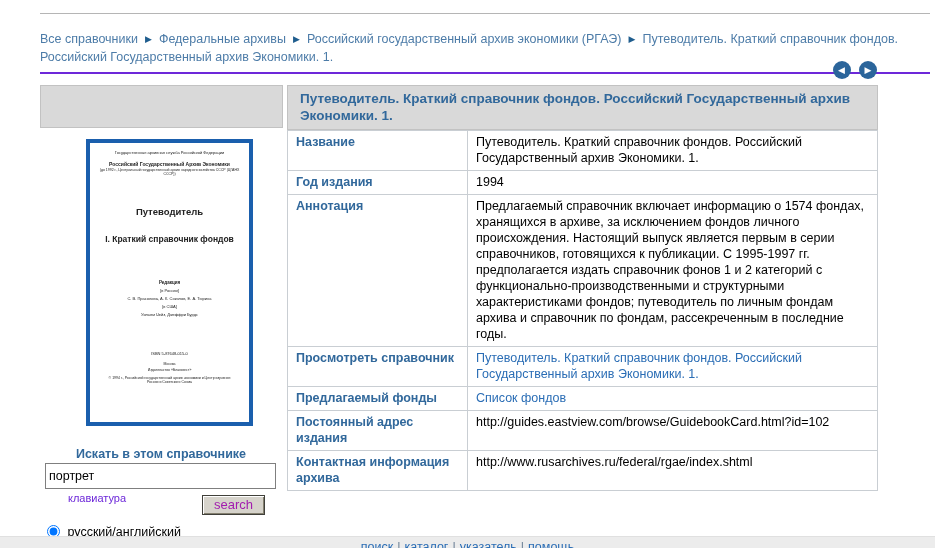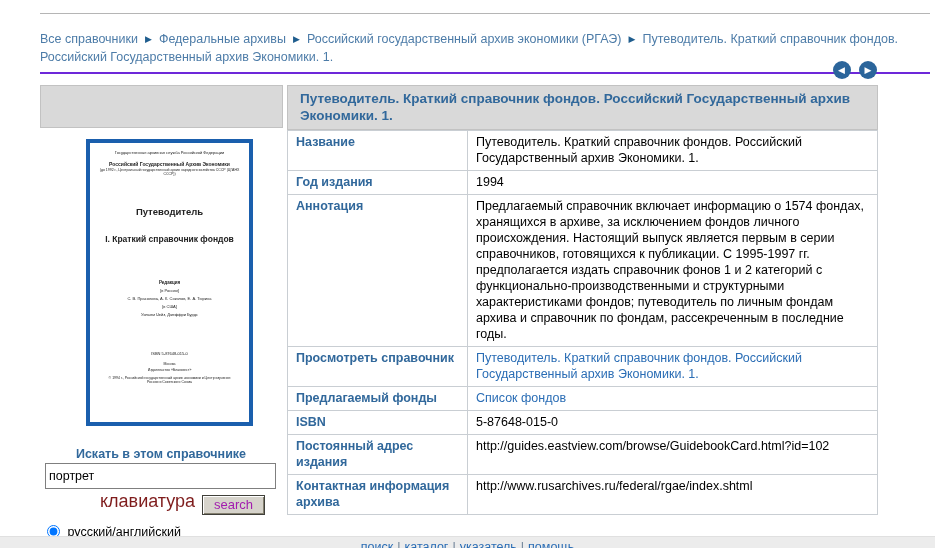--- a/index.html
+++ b/index.html
@@ -59,21 +59,21 @@
   .cv-copy     { margin-top:4px;  font-size:3.5px; padding:0 8px; }
 
   
   .search-block { margin-top:21px; padding-left:5px; width:237px; font-size:12.5px; }
   .search-heading { text-align:center; font-weight:bold; color:#31689b; font-size:12.5px; }
   .search-input {
     width:231px; height:26px; border:1px solid #7f7f7f; font-size:12.5px;
     padding:1px 3px; margin-top:2px; font-family:inherit;
   }
   .kb-row { margin-top:2px; height:24px; }
-  .kb-link { margin-left:55px; color:#7f1d1d; text-decoration:none; font-size:18px; }
+  .kb-link { margin-left:23px; color:#6d28d9; text-decoration:none; font-size:11px; }
   .search-btn {
     float:right; margin-top:4px; margin-right:12px;
     background:#d6d3cb; border:1px solid #40403a;
     box-shadow: inset 1px 1px 0 #ffffff, inset -1px -1px 0 #84806f;
     padding:1px 11px 2px; font-size:13px; font-family:inherit; color:#a21caf; cursor:pointer;
   }
   .radio-row { clear:both; margin-top:9px; line-height:16px; }
   .radio-row input { vertical-align:-2px; margin:0 4px 0 2px; }
   .radio-label-plain { color:#000; }
   .radio-label-link { color:#2a6db5; text-decoration:underline; }
@@ -176,24 +176,20 @@
         </tr>
         <tr>
           <td class="lbl">Просмотреть справочник</td>
           <td class="val"><a class="lnk">Путеводитель. Краткий справочник фондов. Российский Государственный архив Экономики. 1.</a></td>
         </tr>
         <tr>
           <td class="lbl">Предлагаемый фонды</td>
           <td class="val"><a class="lnk">Список фондов</a></td>
         </tr>
         <tr>
-          <td class="lbl">ISBN</td>
-          <td class="val">5-87648-015-0</td>
-        </tr>
-        <tr>
           <td class="lbl">Постоянный адрес издания</td>
           <td class="val">http://guides.eastview.com/browse/GuidebookCard.html?id=102</td>
         </tr>
         <tr>
           <td class="lbl">Контактная информация архива</td>
           <td class="val">http://www.rusarchives.ru/federal/rgae/index.shtml</td>
         </tr>
       </tbody>
     </table>
   </div>

